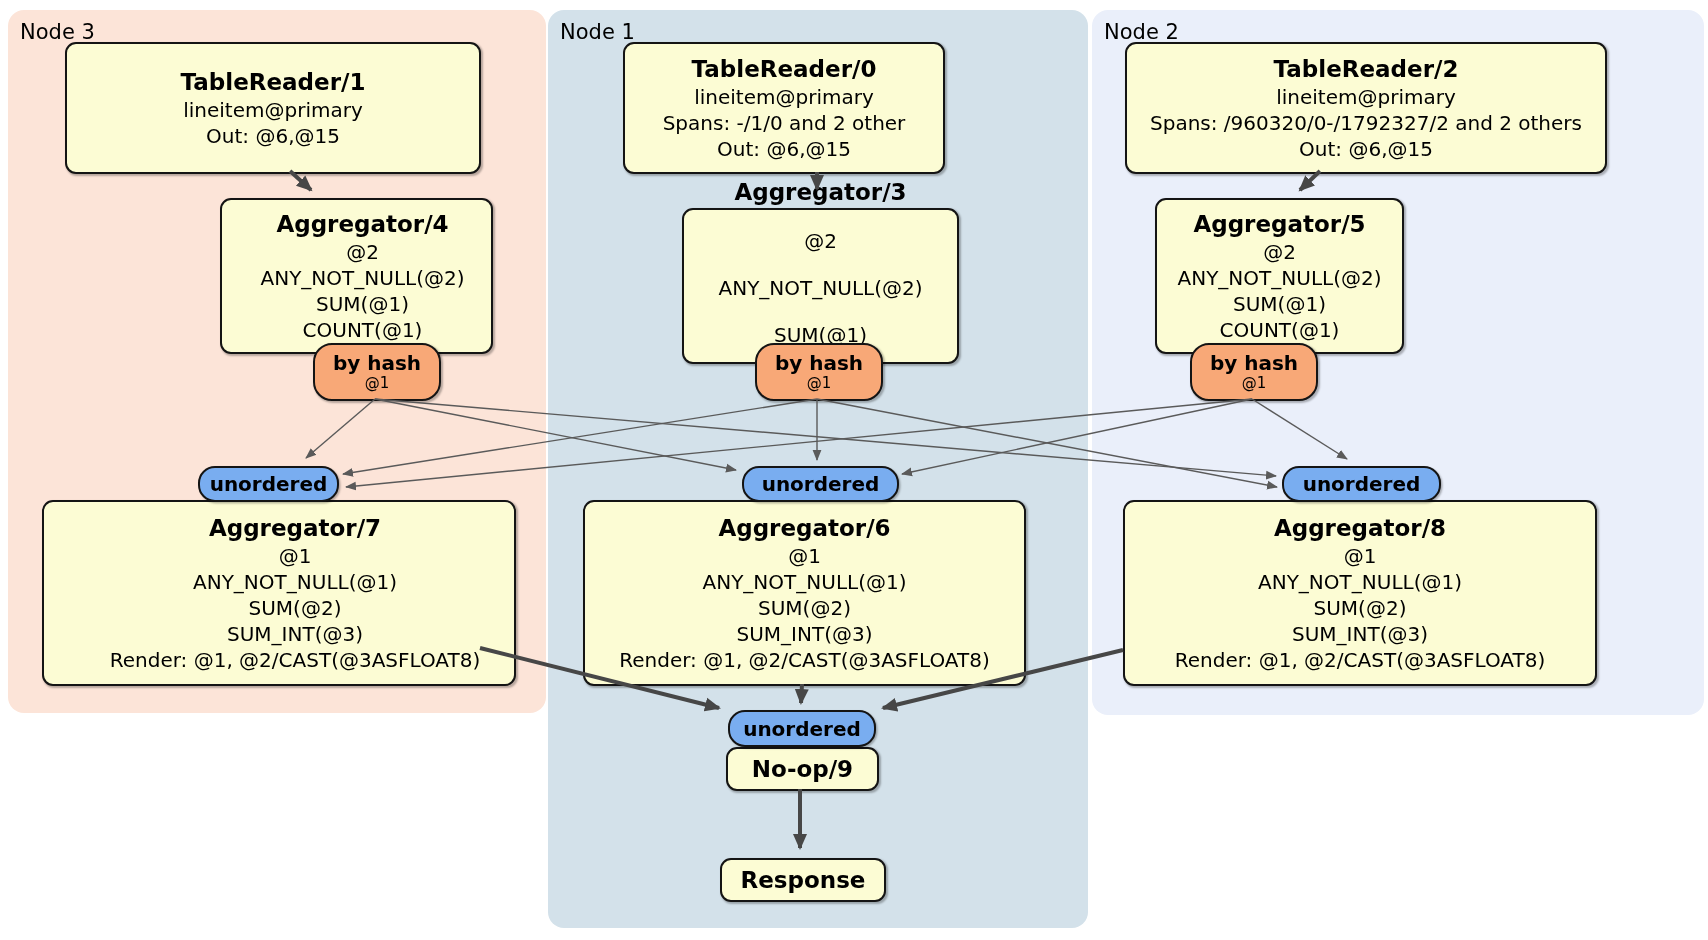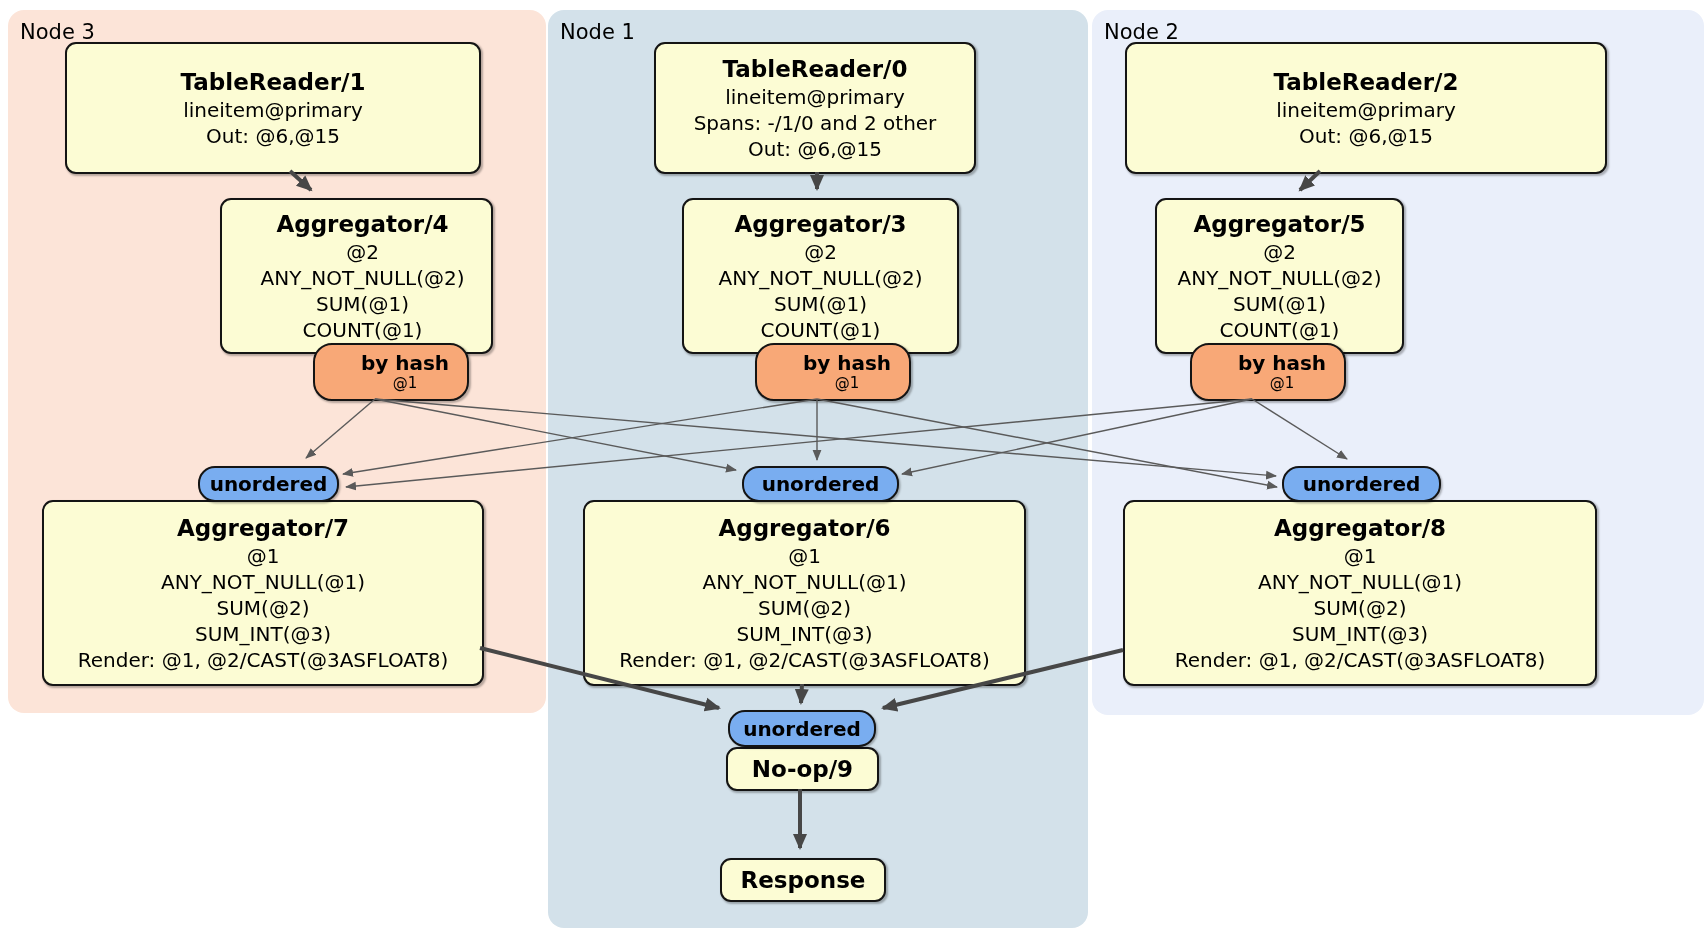--- a/index.html
+++ b/index.html
@@ -29,21 +29,20 @@
   .pbox .title{font-weight:bold;font-size:23px;line-height:30px;white-space:nowrap;}
   .pbox .line{font-size:20px;line-height:26px;white-space:nowrap;}
   .router{
     position:absolute;
     background:#f8a877;
     border:2px solid #141414;
     border-radius:19px;
     display:flex;flex-direction:column;justify-content:center;align-items:center;
     box-shadow:1.5px 1.5px 2px rgba(0,0,0,0.28);
     z-index:3;
-    padding-left:28px;
   }
   .router .rlabel{font-weight:bold;font-size:20px;line-height:23px;white-space:nowrap;}
   .router .rdetail{font-size:15px;line-height:17px;white-space:nowrap;}
   .sync{
     position:absolute;
     background:#79adf0;
     border:2px solid #141414;
     border-radius:17px;
     display:flex;justify-content:center;align-items:center;
     font-weight:bold;font-size:20px;white-space:nowrap;
@@ -81,36 +80,36 @@
     <div class="line">SUM(@1)</div>
     <div class="line">COUNT(@1)</div>
   </div>
   <div class="router" style="left:313px;top:343px;width:124px;height:54px;">
     <div class="rlabel">by hash</div>
     <div class="rdetail">@1</div>
   </div>
   <div class="sync" style="left:198px;top:466px;width:137px;height:32px;">
     <span>unordered</span>
   </div>
-  <div class="pbox" style="left:42px;top:500px;width:438px;height:182px;">
+  <div class="pbox" style="left:42px;top:500px;width:438px;height:182px;padding-left:32px;">
     <div class="title">Aggregator/7</div>
     <div class="line">@1</div>
     <div class="line">ANY_NOT_NULL(@1)</div>
     <div class="line">SUM(@2)</div>
     <div class="line">SUM_INT(@3)</div>
     <div class="line">Render: @1, @2/CAST(@3ASFLOAT8)</div>
   </div>
 
-  <div class="pbox" style="left:654px;top:42px;width:318px;height:128px;">
+  <div class="pbox" style="left:623px;top:42px;width:318px;height:128px;">
     <div class="title">TableReader/0</div>
     <div class="line">lineitem@primary</div>
     <div class="line">Spans: -/1/0 and 2 other</div>
     <div class="line">Out: @6,@15</div>
   </div>
-  <div class="pbox" style="left:682px;top:198px;width:273px;height:152px;">
+  <div class="pbox" style="left:682px;top:208px;width:273px;height:152px;gap:21px;">
     <div class="title">Aggregator/3</div>
     <div class="line">@2</div>
     <div class="line">ANY_NOT_NULL(@2)</div>
     <div class="line">SUM(@1)</div>
     <div class="line">COUNT(@1)</div>
   </div>
   <div class="router" style="left:755px;top:343px;width:124px;height:54px;">
     <div class="rlabel">by hash</div>
     <div class="rdetail">@1</div>
   </div>
@@ -122,20 +121,21 @@
     <div class="line">@1</div>
     <div class="line">ANY_NOT_NULL(@1)</div>
     <div class="line">SUM(@2)</div>
     <div class="line">SUM_INT(@3)</div>
     <div class="line">Render: @1, @2/CAST(@3ASFLOAT8)</div>
   </div>
 
   <div class="pbox" style="left:1125px;top:42px;width:478px;height:128px;">
     <div class="title">TableReader/2</div>
     <div class="line">lineitem@primary</div>
+    <div class="line">Spans: /960320/0-/1792327/2 and 2 others</div>
     <div class="line">Out: @6,@15</div>
   </div>
   <div class="pbox" style="left:1123px;top:198px;width:245px;height:152px;margin-left:32px;">
     <div class="title">Aggregator/5</div>
     <div class="line">@2</div>
     <div class="line">ANY_NOT_NULL(@2)</div>
     <div class="line">SUM(@1)</div>
     <div class="line">COUNT(@1)</div>
   </div>
   <div class="router" style="left:1190px;top:343px;width:124px;height:54px;">

